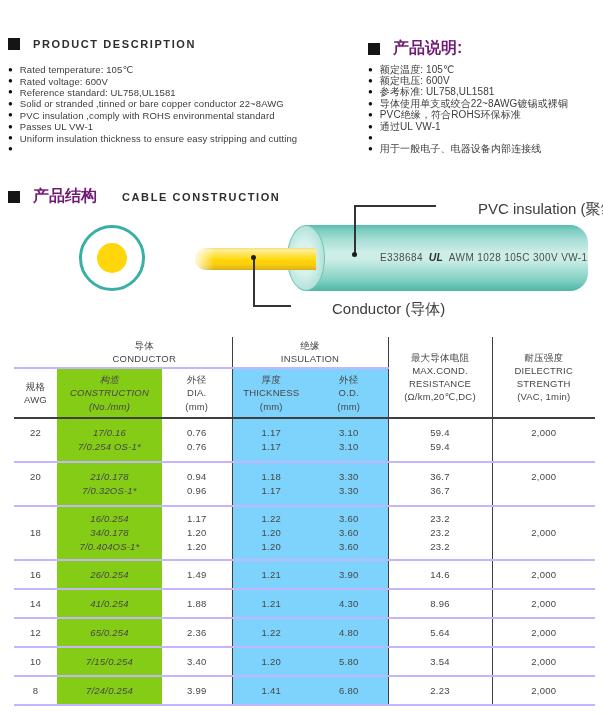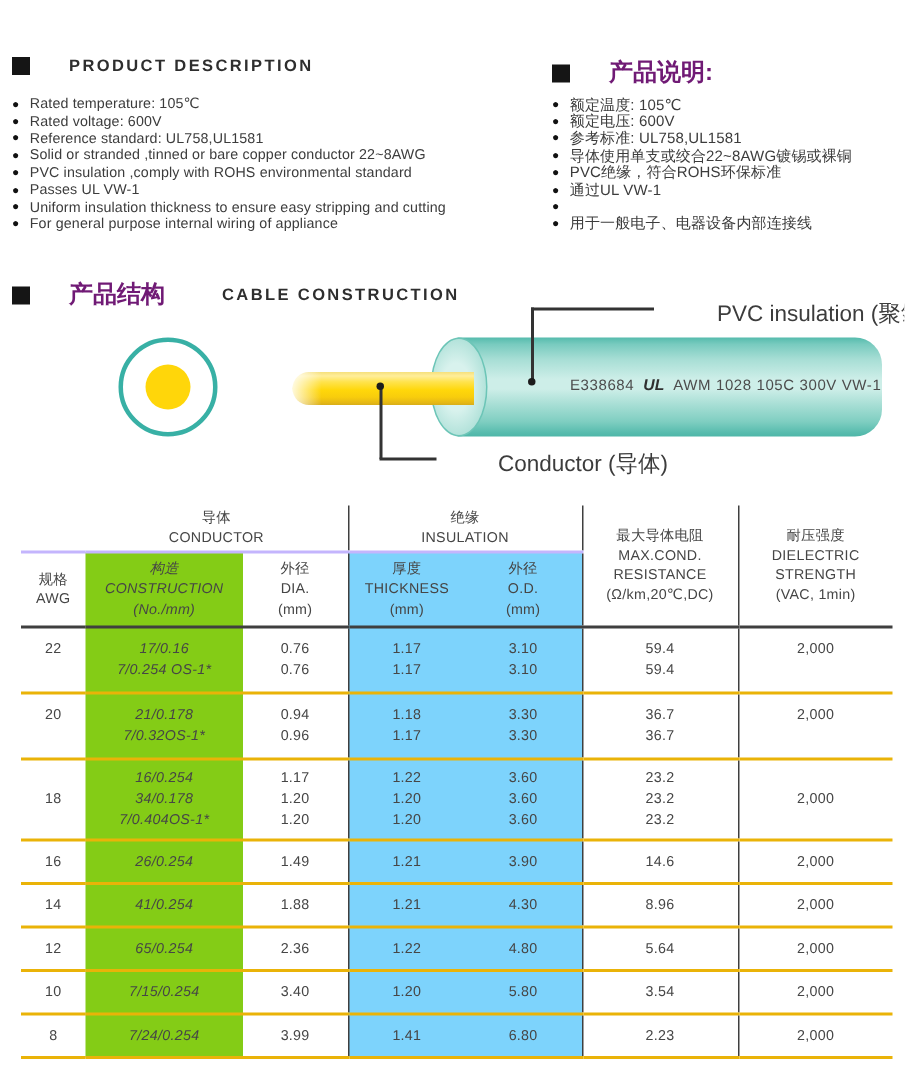--- a/index.html
+++ b/index.html
@@ -1,21 +1,21 @@
 <!DOCTYPE html>
 <html><head>
 <meta charset="utf-8">
 <style>
   html,body{margin:0;padding:0;background:#fff;}
   .page{position:relative;width:603px;height:714px;background:#fff;overflow:hidden;
         font-family:"Liberation Sans","DejaVu Sans",sans-serif;color:#3e3e3e;}
   .abs{position:absolute;}
 
   
-  .sec-title{display:flex;align-items:center;gap:26px;}
+  .sec-title{display:flex;align-items:center;gap:13px;}
   .sq{width:12px;height:12px;background:#151515;flex:0 0 auto;}
   .sec-title .en{font-size:11px;letter-spacing:1.6px;font-weight:600;color:#2e2e2e;}
   .sec-title .cn{font-size:16px;font-weight:700;color:#701a75;}
 
   
   .b-list{display:flex;flex-direction:column;}
   .b-item{display:flex;align-items:center;gap:7px;height:11.4px;}
   .b-dot{font-size:8px;line-height:8px;color:#111;flex:0 0 auto;}
   .b-text{font-size:9.5px;letter-spacing:0.1px;color:#3c3c3c;white-space:nowrap;}
   .cn-list .b-text{font-size:10px;}
@@ -48,21 +48,21 @@
   tr.rh-g{height:31px;} tr.rh-g th div{line-height:13px;}
   tr.rh-m{height:50px;} tr.rh-m th div{line-height:13.5px;}
   tr.r44{height:44px;} tr.r54{height:54px;} tr.r29{height:29px;}
   .hdr4 div{line-height:13.5px;}
   .yellow{background:#84cc16;font-style:italic;}
   .blue{background:#7dd3fc;}
   .vl{border-left:1.5px solid #3f3f3f;}
   .gb{border-bottom:2px solid #c4b5fd;}
   tr.rh-m th{border-bottom:2px solid #3f3f3f;}
   th.hdr4{border-bottom:2px solid #3f3f3f;}
-  tbody.t-body td{border-bottom:2px solid #eab308;margin-top:12px;}
+  tbody.t-body td{border-bottom:2px solid #c4b5fd;margin-top:12px;}
   tr.r44 td.single{vertical-align:top;padding-top:7px;}
   tr.r54 td.single{vertical-align:middle;}
 </style>
 </head>
 <body>
 
 <div class="page">
 
   <div class="abs sec-title" style="left:8px;top:38px;">
     <span class="sq"></span>
@@ -92,21 +92,20 @@
       <div class="b-item">
         <span class="b-dot">●</span>
         <span class="b-text">Passes UL VW-1</span>
       </div>
       <div class="b-item">
         <span class="b-dot">●</span>
         <span class="b-text">Uniform insulation thickness to ensure easy stripping and cutting</span>
       </div>
       <div class="b-item">
         <span class="b-dot">●</span>
-        <span class="b-text">For general purpose internal wiring of appliance</span>
       </div>
     </div>
 
   <div class="abs sec-title" style="left:368px;top:38px;">
     <span class="sq"></span>
     <span class="cn">产品说明:</span>
   </div>
   <div class="abs b-list cn-list" style="left:368px;top:64px;">
       <div class="b-item">
         <span class="b-dot">●</span>

